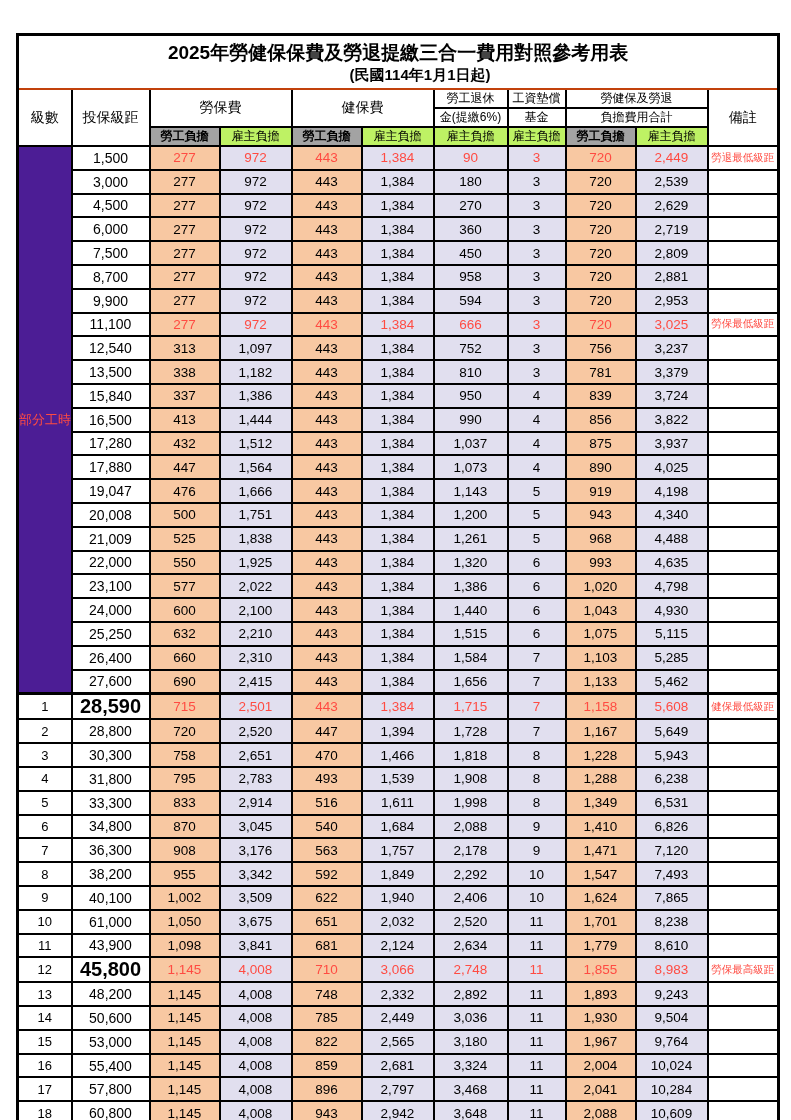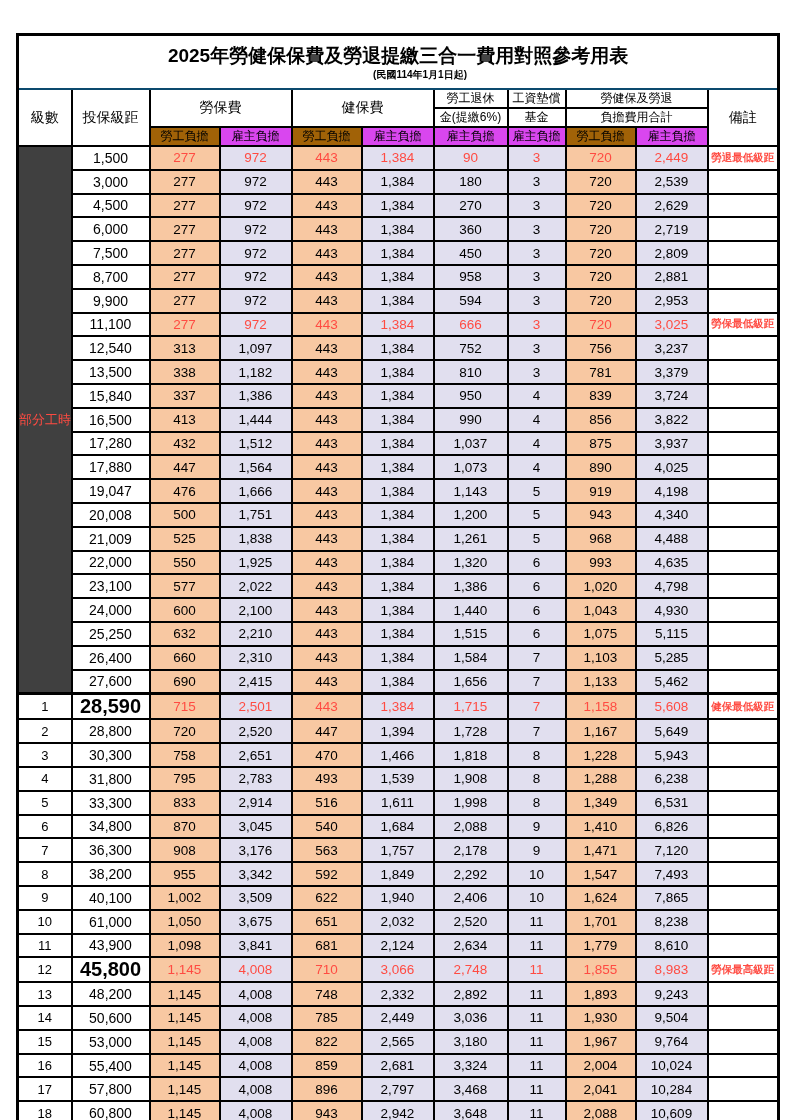--- a/index.html
+++ b/index.html
@@ -9,38 +9,38 @@
   }
   table.premium{
     position:absolute;left:16px;top:33px;width:761px;
     border-collapse:collapse;table-layout:fixed;
     border:3px solid #000;
   }
   td,th{
     border:2px solid #000;text-align:center;vertical-align:middle;
     padding:0;overflow:hidden;white-space:nowrap;font-weight:normal;
   }
-  tr.title-row td{height:52px;border-bottom:2px solid #0c4a6e;}
+  tr.title-row td{height:52px;border-bottom:2px solid #c2410c;}
   .title-line{font-size:19px;font-weight:bold;line-height:1.35;}
-  .subtitle-line{font-size:10px;font-weight:bold;line-height:1.2;padding-left:44px;}
+  .subtitle-line{font-size:15px;font-weight:bold;line-height:1.2;padding-left:44px;}
   tr.hdr td{height:17px;font-size:12px;}
   tr.hdr td.grp{font-size:14px;}
-  td.emp-h{background:#a16207;}
-  td.er-h{background:#d946ef;font-family:Liberation Serif, serif;}
+  td.emp-h{background:#a3a3a3;font-weight:bold;}
+  td.er-h{background:#bef264;font-family:Liberation Serif, serif;}
   tbody td{height:21.8px;font-size:13.5px;}
   td.emp{background:#F8C8A2;}
   td.er{background:#E1DFEF;}
   td.c-level{background:#fff;font-size:13px;}
   td.c-salary{background:#fff;font-size:14px;}
   td.c-salary.bold{font-weight:bold;font-size:20px;}
-  td.c-remark{background:#fff;color:#FF4B42;font-size:10.5px;font-weight:bold;}
+  td.c-remark{background:#fff;color:#FF4B42;font-size:10.5px;font-weight:normal;}
   tr.red-row td{color:#FF4B42;text-align:center;}
   tr.red-row td.c-level, tr.red-row td.c-salary{color:#000;}
   tr.thick-top td{border-top:3px solid #000;}
-  td.part-time{font-size:13px;background:#404040;}
+  td.part-time{font-size:13px;background:#4c1d95;}
 </style>
 </head>
 <body>
 
 <table class="premium">
   <colgroup>
     <col style="width:54px">
       <col style="width:78px">
     <col style="width:70px">
       <col style="width:72px">

